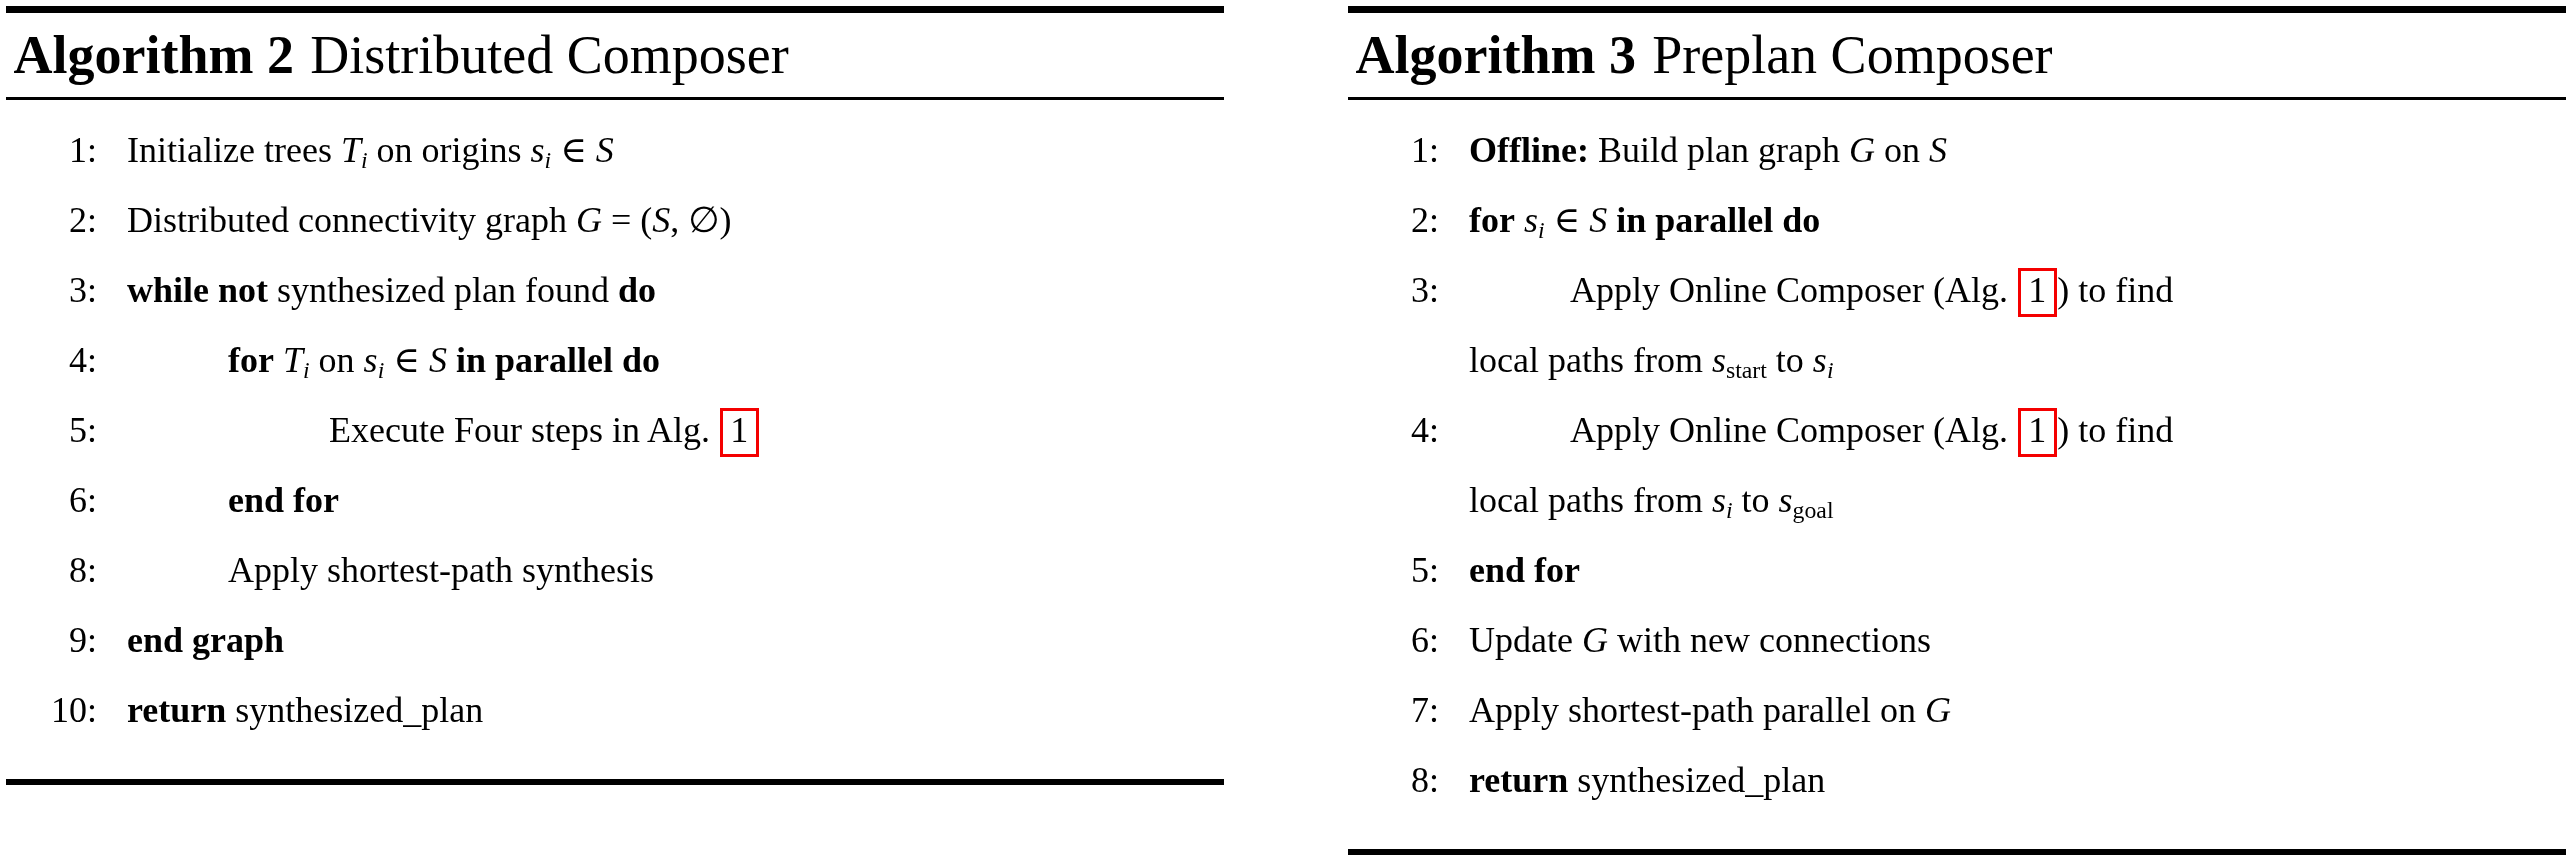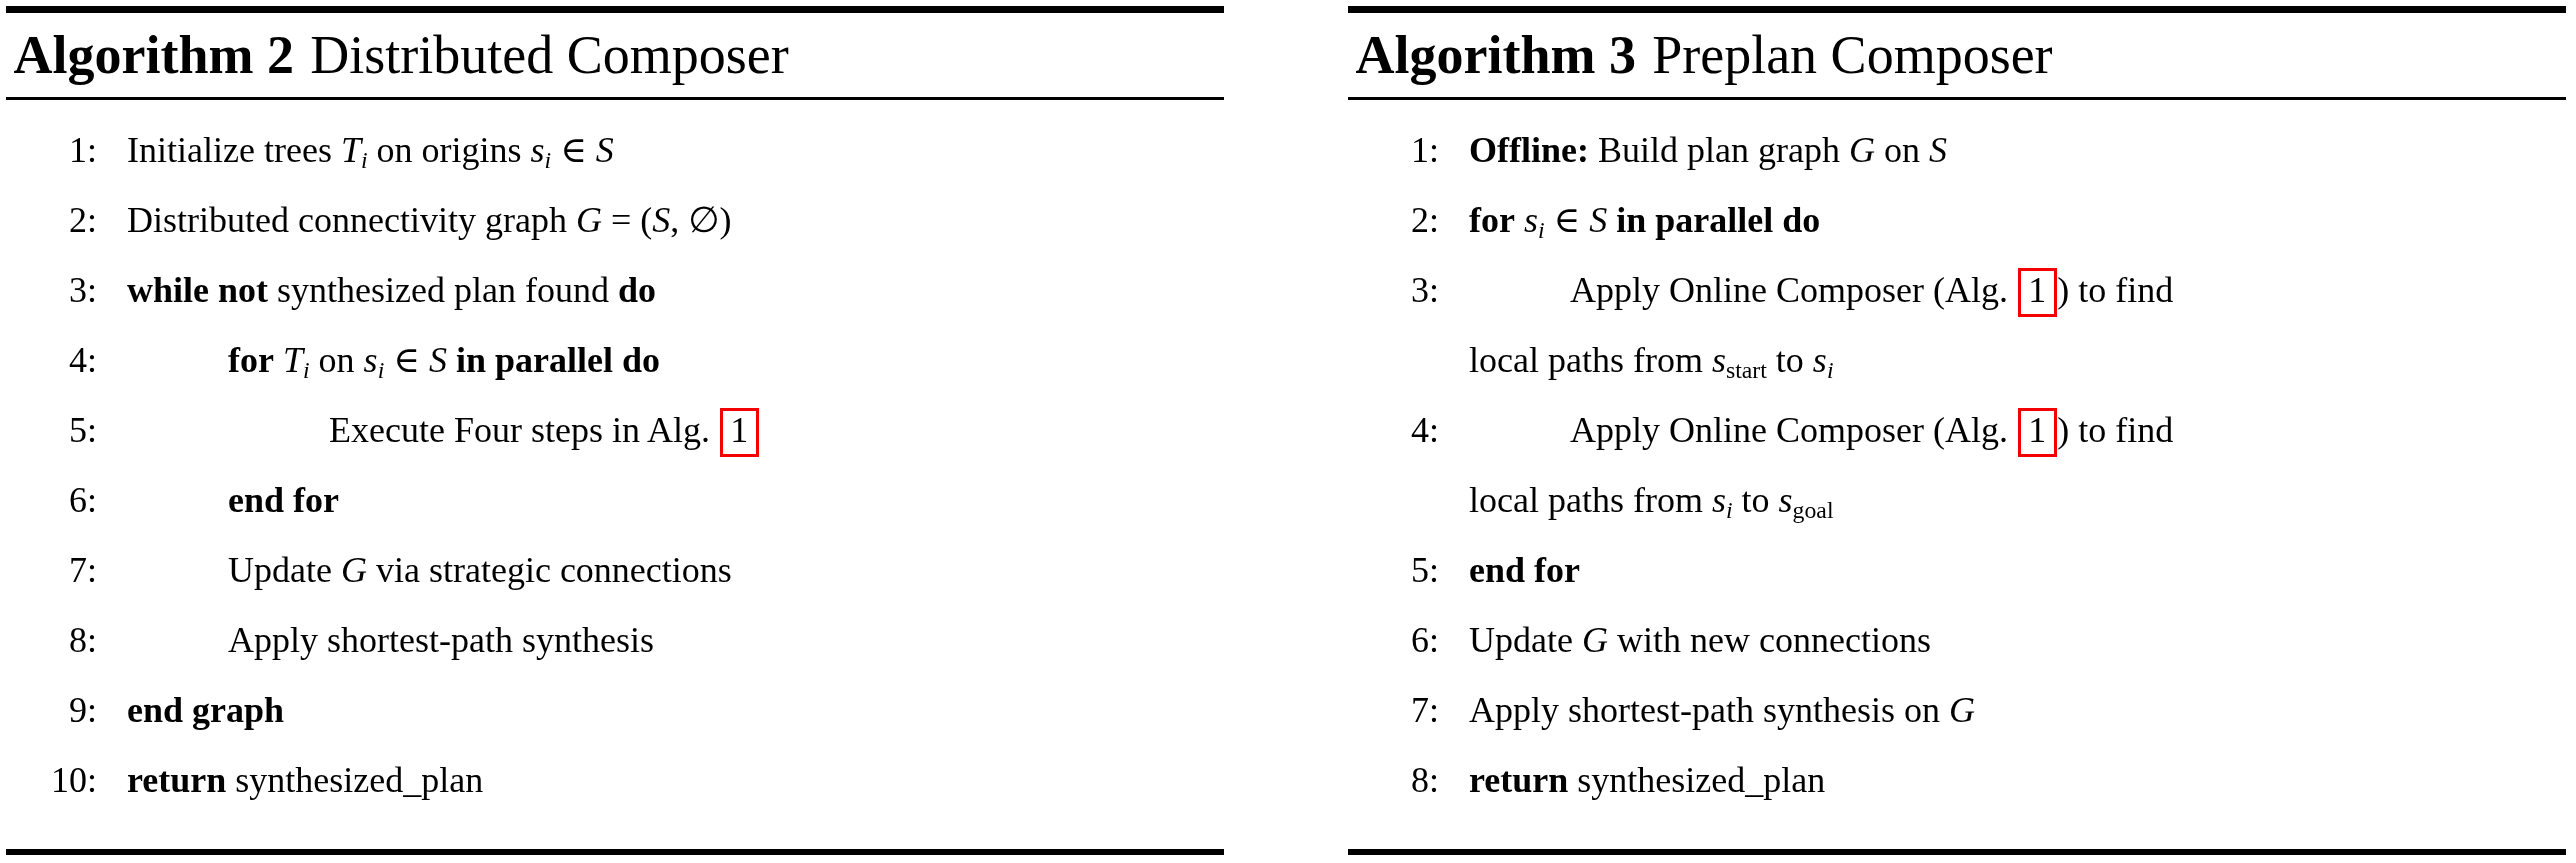--- a/index.html
+++ b/index.html
@@ -76,21 +76,20 @@
       <span class="label">Algorithm 2</span><span class="name">Distributed Composer</span>
     </div>
     <div class="rule-thin"></div>
     <div class="alg-body">
         <div class="alg-row"><span class="num">1:</span><span class="sp" style="width: 30px;"></span><span>Initialize trees </span><span class="scr">T</span><span class="sub mi">i</span><span> on origins </span><span class="mi">s</span><span class="sub mi">i</span><span> ∈ </span><span class="mi">S</span></div>
         <div class="alg-row"><span class="num">2:</span><span class="sp" style="width: 30px;"></span><span>Distributed connectivity graph </span><span class="mi">G</span><span> = (</span><span class="scr">S</span><span>, ∅)</span></div>
         <div class="alg-row"><span class="num">3:</span><span class="sp" style="width: 30px;"></span><span class="bold">while not</span><span> synthesized plan found </span><span class="bold">do</span></div>
         <div class="alg-row"><span class="num">4:</span><span class="sp" style="width: 131px;"></span><span class="bold">for</span><span> </span><span class="scr">T</span><span class="sub mi">i</span><span> on </span><span class="mi">s</span><span class="sub mi">i</span><span> ∈ </span><span class="mi">S</span><span> </span><span class="bold">in parallel do</span></div>
         <div class="alg-row"><span class="num">5:</span><span class="sp" style="width: 232px;"></span><span>Execute Four steps in Alg. </span><span class="ref">1</span></div>
         <div class="alg-row"><span class="num">6:</span><span class="sp" style="width: 131px;"></span><span class="bold">end for</span></div>
-        <div class="alg-row"><span class="num">7:</span><span class="sp" style="width: 131px;"></span><span>Update </span><span class="mi">G</span><span> via strategic connections</span></div>
         <div class="alg-row"><span class="num">8:</span><span class="sp" style="width: 131px;"></span><span>Apply shortest-path synthesis</span></div>
         <div class="alg-row"><span class="num">9:</span><span class="sp" style="width: 30px;"></span><span class="bold">end graph</span></div>
         <div class="alg-row"><span class="num">10:</span><span class="sp" style="width: 30px;"></span><span class="bold">return</span><span> synthesized_plan</span></div>
       </div>
     <div class="rule-thick"></div>
   </div>
 
   <div class="panel">
     <div class="rule-thick"></div>
     <div class="alg-title">
@@ -99,20 +98,20 @@
     <div class="rule-thin"></div>
     <div class="alg-body">
         <div class="alg-row"><span class="num">1:</span><span class="sp" style="width: 30px;"></span><span class="bold">Offline</span><span class="bold">:</span><span> Build plan graph </span><span class="mi">G</span><span> on </span><span class="mi">S</span></div>
         <div class="alg-row"><span class="num">2:</span><span class="sp" style="width: 30px;"></span><span class="bold">for</span><span> </span><span class="mi">s</span><span class="sub mi">i</span><span> ∈ </span><span class="mi">S</span><span> </span><span class="bold">in parallel do</span></div>
         <div class="alg-row"><span class="num">3:</span><span class="sp" style="width: 131px;"></span><span>Apply Online Composer (Alg. </span><span class="ref">1</span><span>) to find</span></div>
         <div class="alg-row"><span class="num"></span><span class="sp" style="width: 30px;"></span><span>local paths from </span><span class="mi">s</span><span class="sub">start</span><span> to </span><span class="mi">s</span><span class="sub mi">i</span></div>
         <div class="alg-row"><span class="num">4:</span><span class="sp" style="width: 131px;"></span><span>Apply Online Composer (Alg. </span><span class="ref">1</span><span>) to find</span></div>
         <div class="alg-row"><span class="num"></span><span class="sp" style="width: 30px;"></span><span>local paths from </span><span class="mi">s</span><span class="sub mi">i</span><span> to </span><span class="mi">s</span><span class="sub">goal</span></div>
         <div class="alg-row"><span class="num">5:</span><span class="sp" style="width: 30px;"></span><span class="bold">end for</span></div>
         <div class="alg-row"><span class="num">6:</span><span class="sp" style="width: 30px;"></span><span>Update </span><span class="mi">G</span><span> with new connections</span></div>
-        <div class="alg-row"><span class="num">7:</span><span class="sp" style="width: 30px;"></span><span>Apply shortest-path synthesis on </span><span class="mi">G</span></div>
+        <div class="alg-row"><span class="num">7:</span><span class="sp" style="width: 30px;"></span><span>Apply shortest-path parallel on </span><span class="mi">G</span></div>
         <div class="alg-row"><span class="num">8:</span><span class="sp" style="width: 30px;"></span><span class="bold">return</span><span> synthesized_plan</span></div>
       </div>
     <div class="rule-thick"></div>
   </div>
 
 </div>
 
 
 </body></html>

